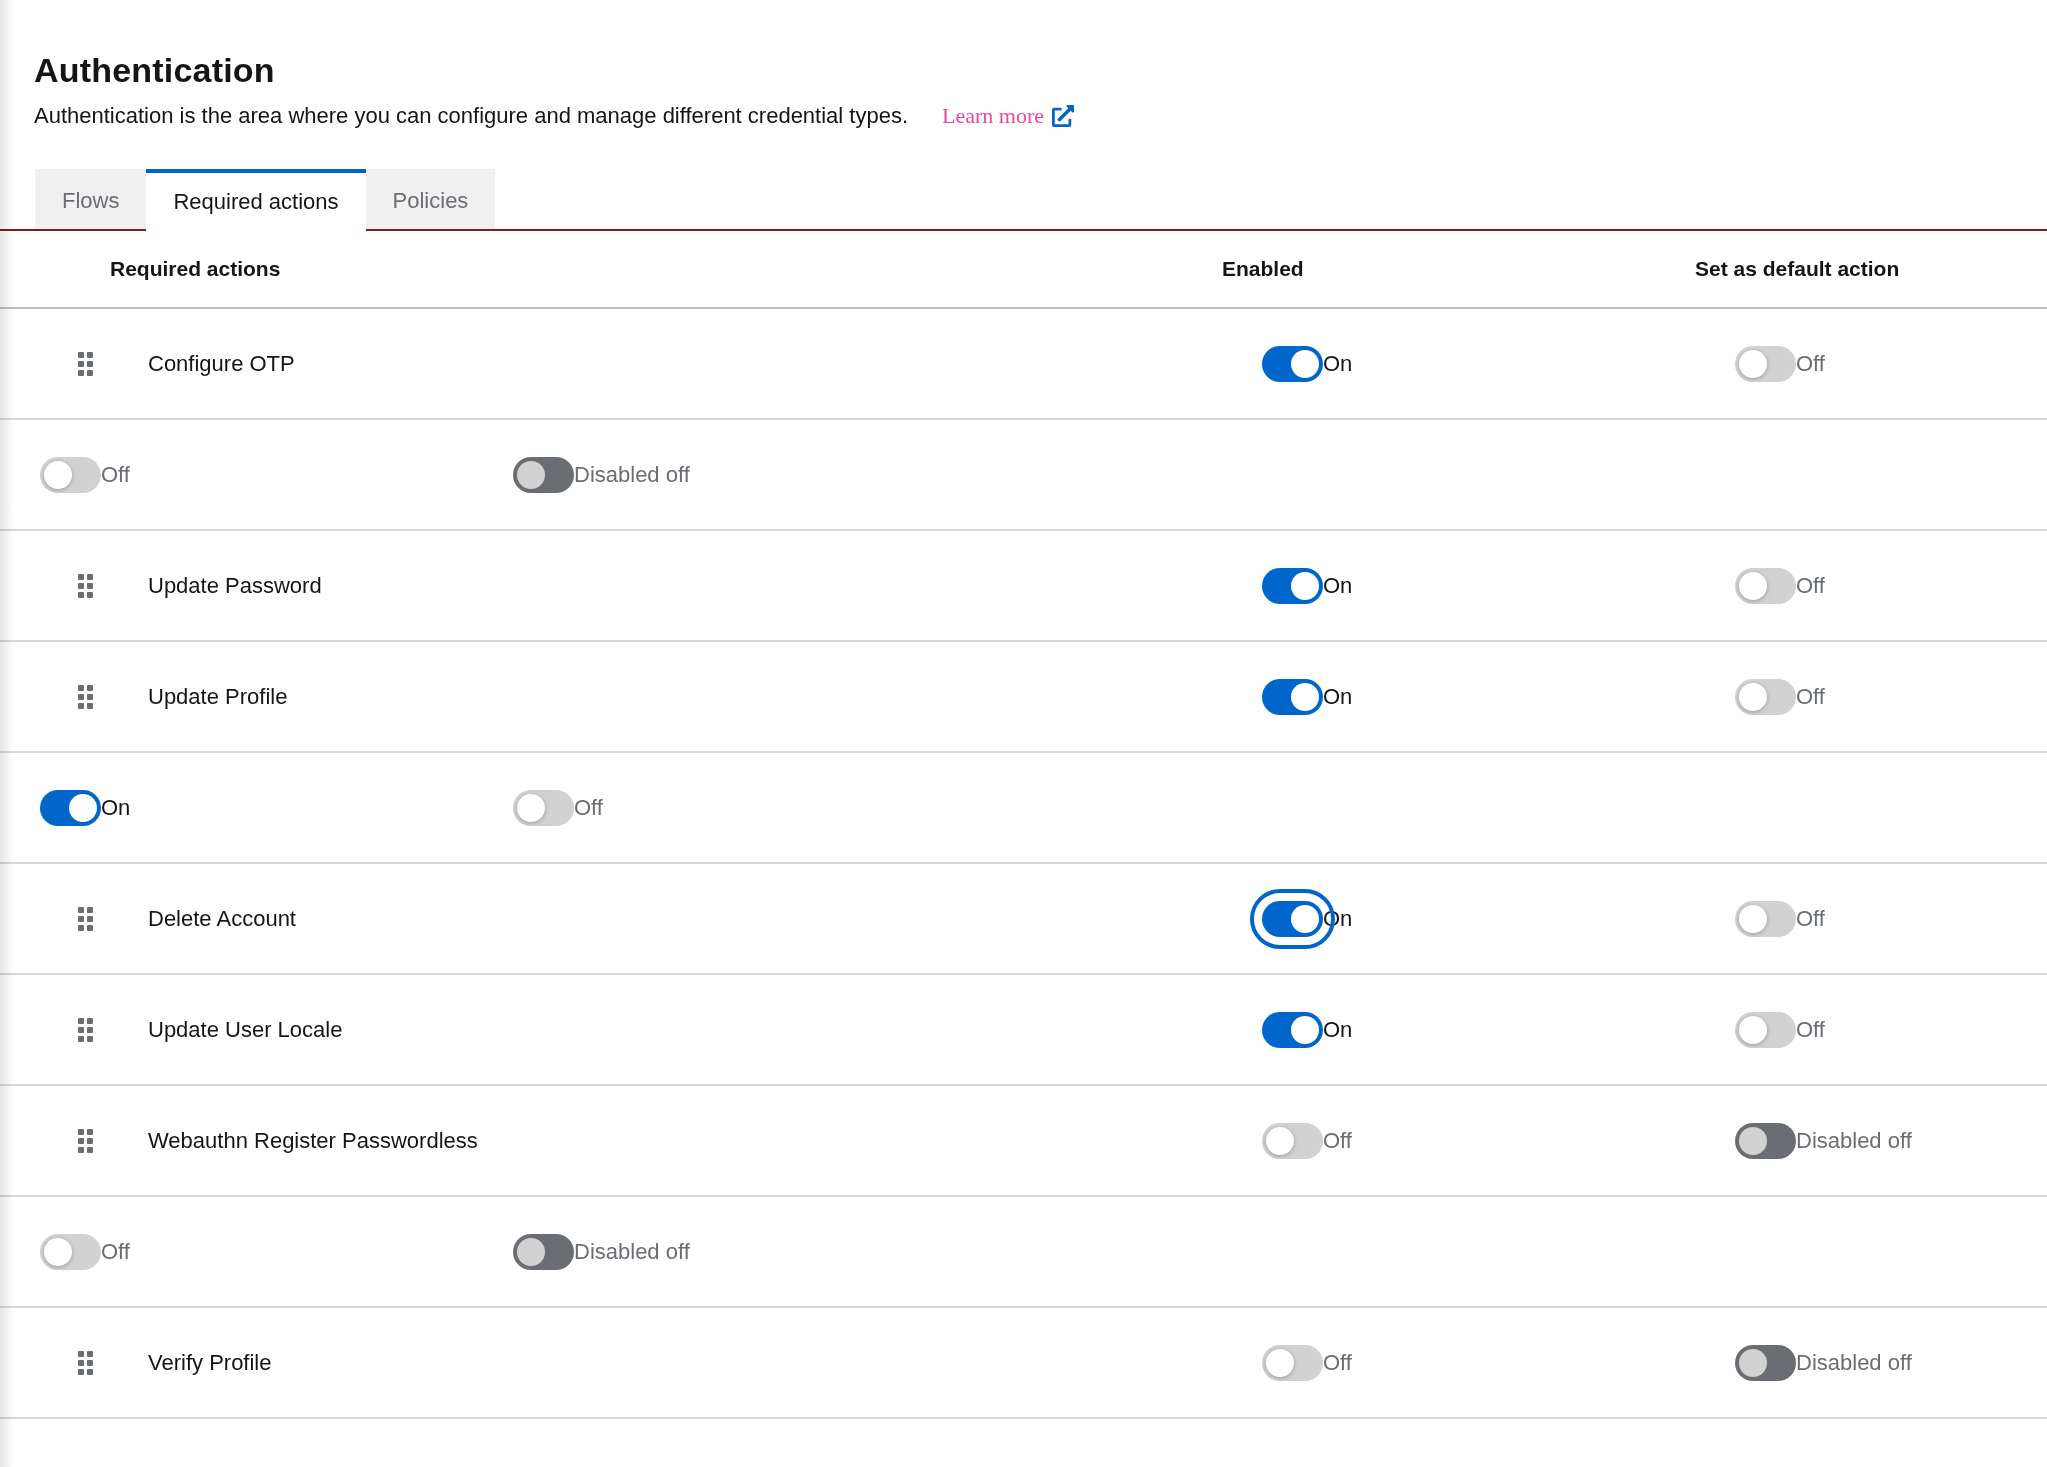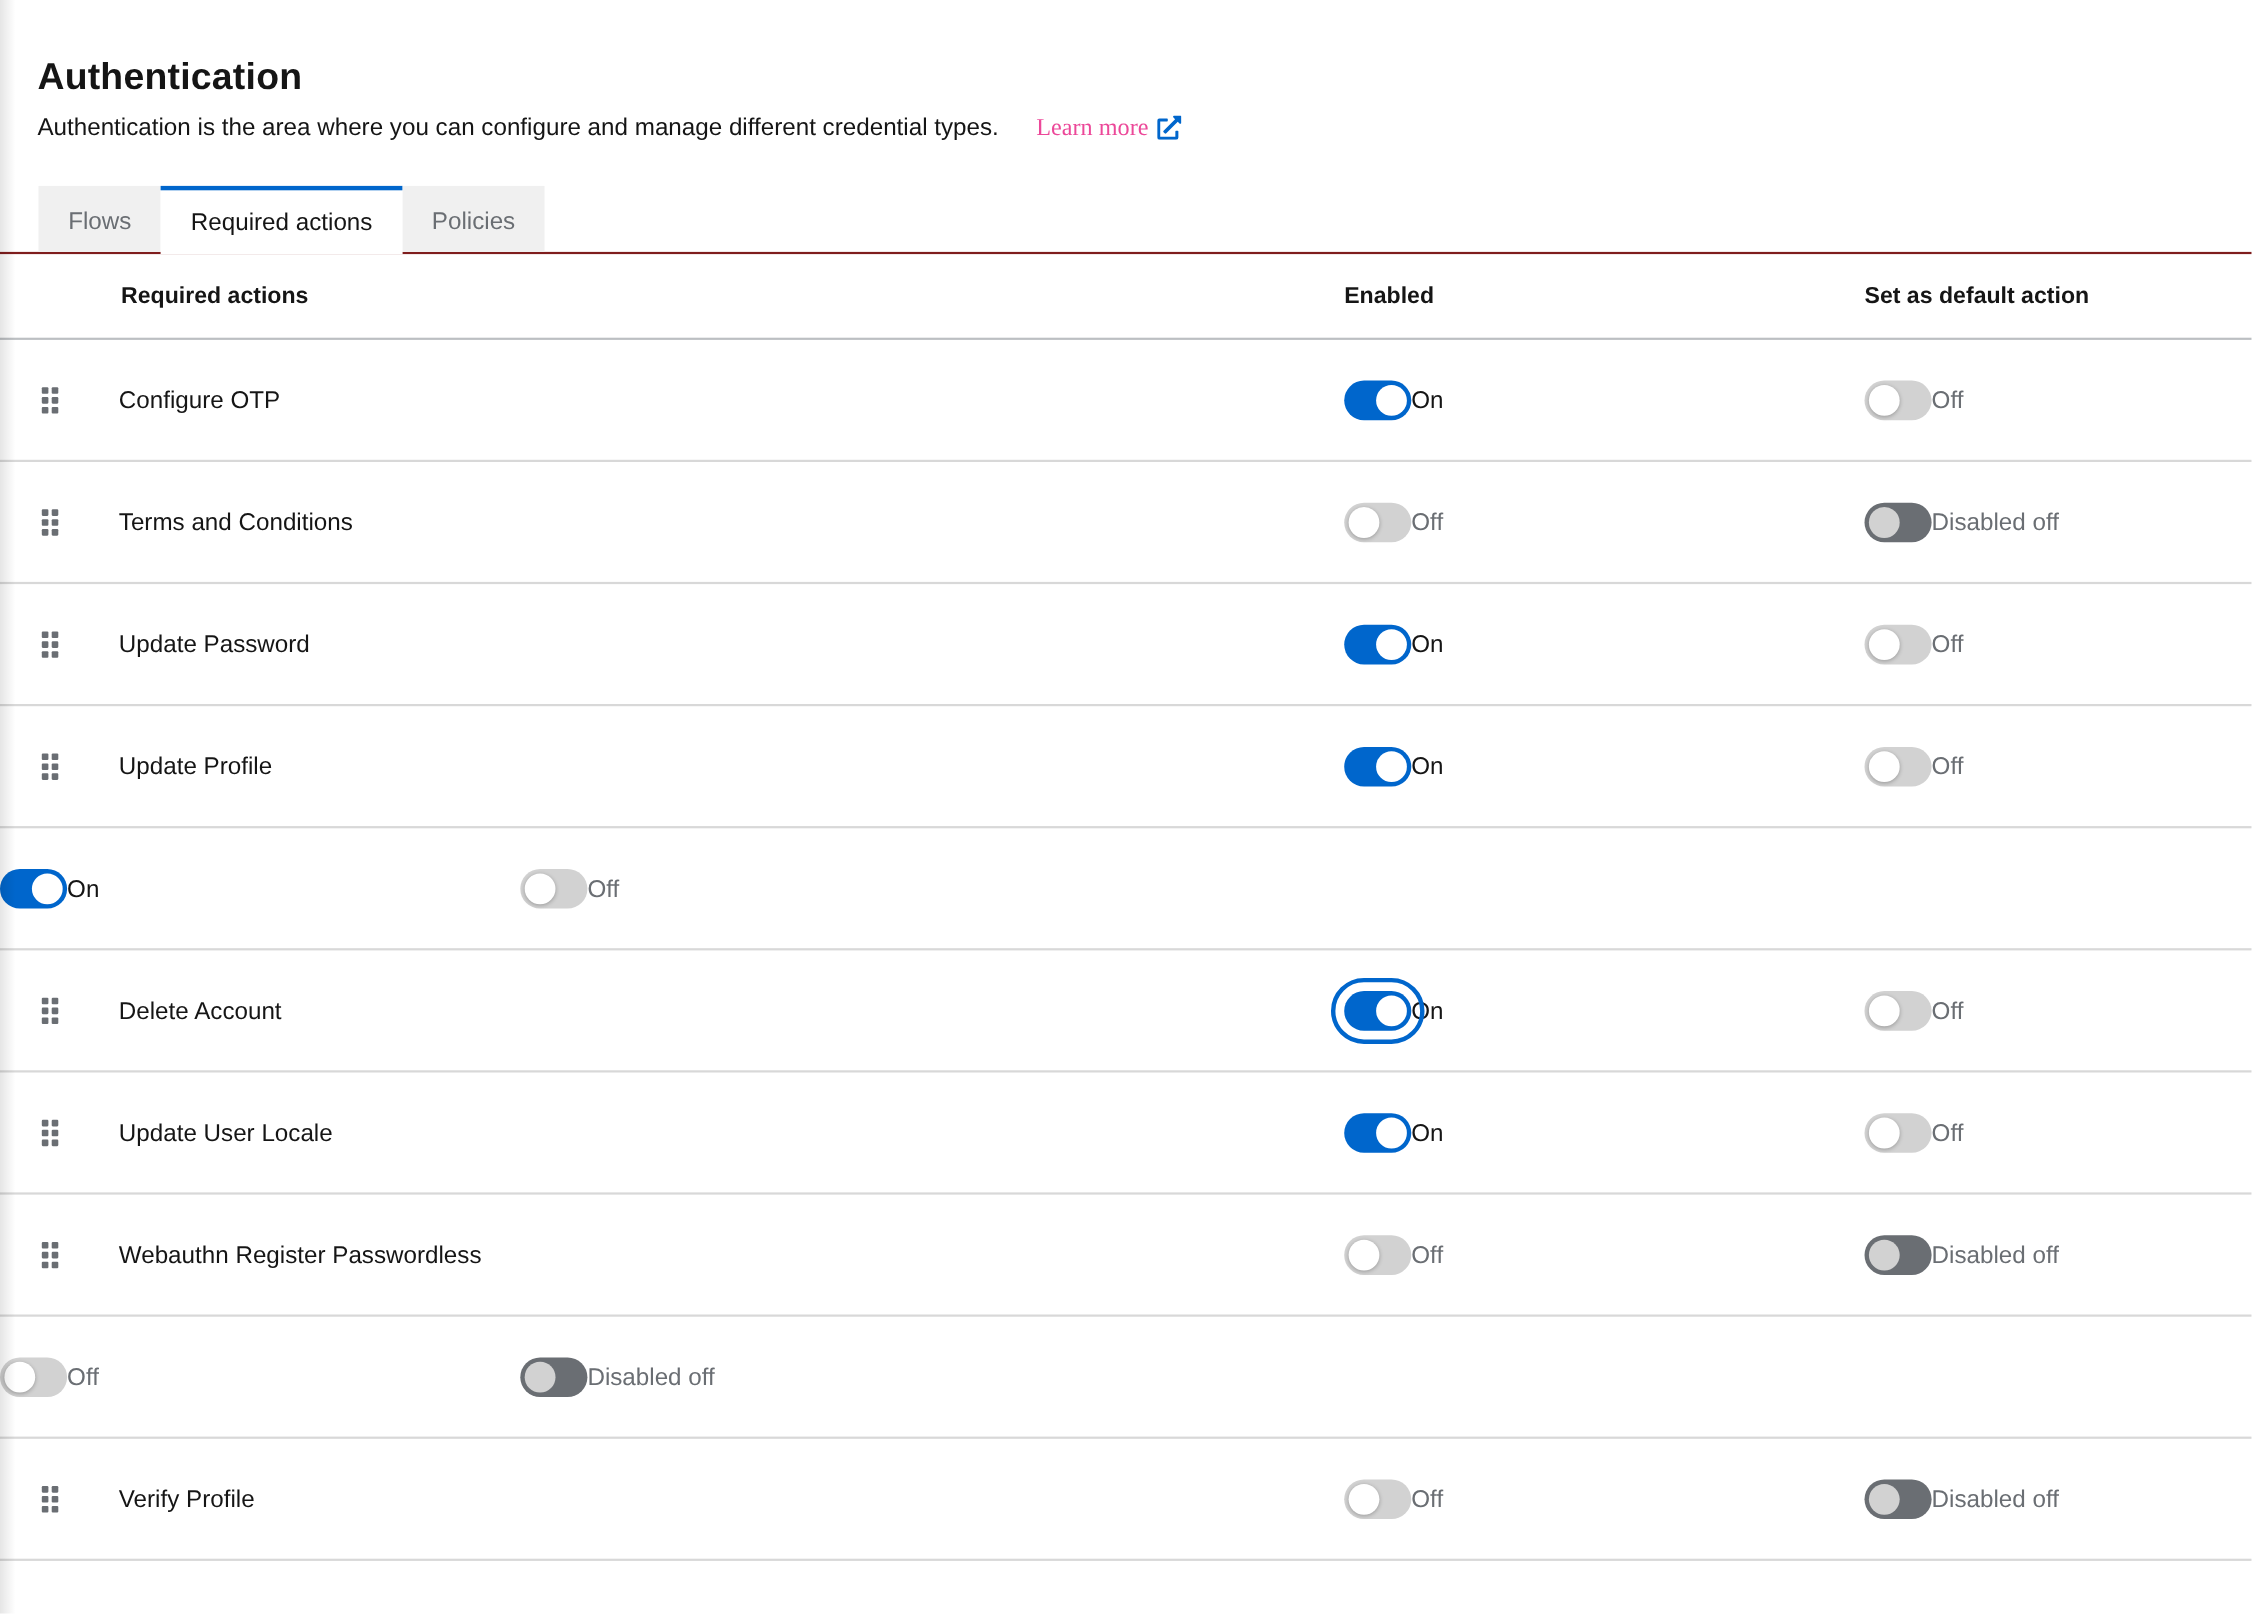--- a/index.html
+++ b/index.html
@@ -33,21 +33,21 @@
     background: #ffffff; color: #151515; border-top: 4px solid #0066cc;
     margin-bottom: -2px; height: 62px;
   }
   
   .table { width: 100%; }
   .thead { display: flex; height: 78px; align-items: center; border-bottom: 2px solid #bcbfc2; font-weight: 700; font-size: 21px; }
   .col-name   { width: 1222px; padding-left: 110px; }
   .col-enabled{ width: 473px;  padding-left: 0; }
   .col-default{ flex: 1; }
   .thead .col-name { padding-left: 110px; }
-  .row { display: flex; height: 111px; align-items: center; border-bottom: 2px solid #d8d8d8; font-size: 22px; }
+  .row { display: flex; height: 111px; align-items: center; border-bottom: 2px solid #d8d8d8; font-size: 22px; padding-left: 40px; }
   .row .col-name { display: flex; align-items: center; padding-left: 38px; }
   .row-label { margin-left: 55px; }
   .cell-toggle { display: flex; align-items: center; }
   
   .grip { display: grid; grid-template-columns: 6px 6px; grid-auto-rows: 6px; gap: 3px; cursor: grab; flex: none; }
   .grip i { background: #6a6e73; border-radius: 1px; }
   
   .switch { width: 61px; height: 36px; border-radius: 18px; position: relative; flex: none; cursor: pointer; }
   .switch .knob { position: absolute; top: 4px; width: 28px; height: 28px; border-radius: 50%; }
   .switch.on { background: #0066cc; }
@@ -113,31 +113,20 @@
     </div>
     <div class="col-default cell-toggle">
       <span class="switch off">
             <span class="knob"></span>
           </span>
       <span class="switch-label muted">Off</span>
     </div>
   </div>
 
   <div class="row">
-    <div class="col-name">
-      <span class="grip">
-        <i></i>
-            <i></i>
-            <i></i>
-            <i></i>
-            <i></i>
-            <i></i>
-      </span>
-      <span class="row-label">Terms and Conditions</span>
-    </div>
     <div class="col-enabled cell-toggle">
       <span class="switch off">
             <span class="knob"></span>
           </span>
       <span class="switch-label muted">Off</span>
     </div>
     <div class="col-default cell-toggle">
       <span class="switch disabled-off">
             <span class="knob"></span>
           </span>

